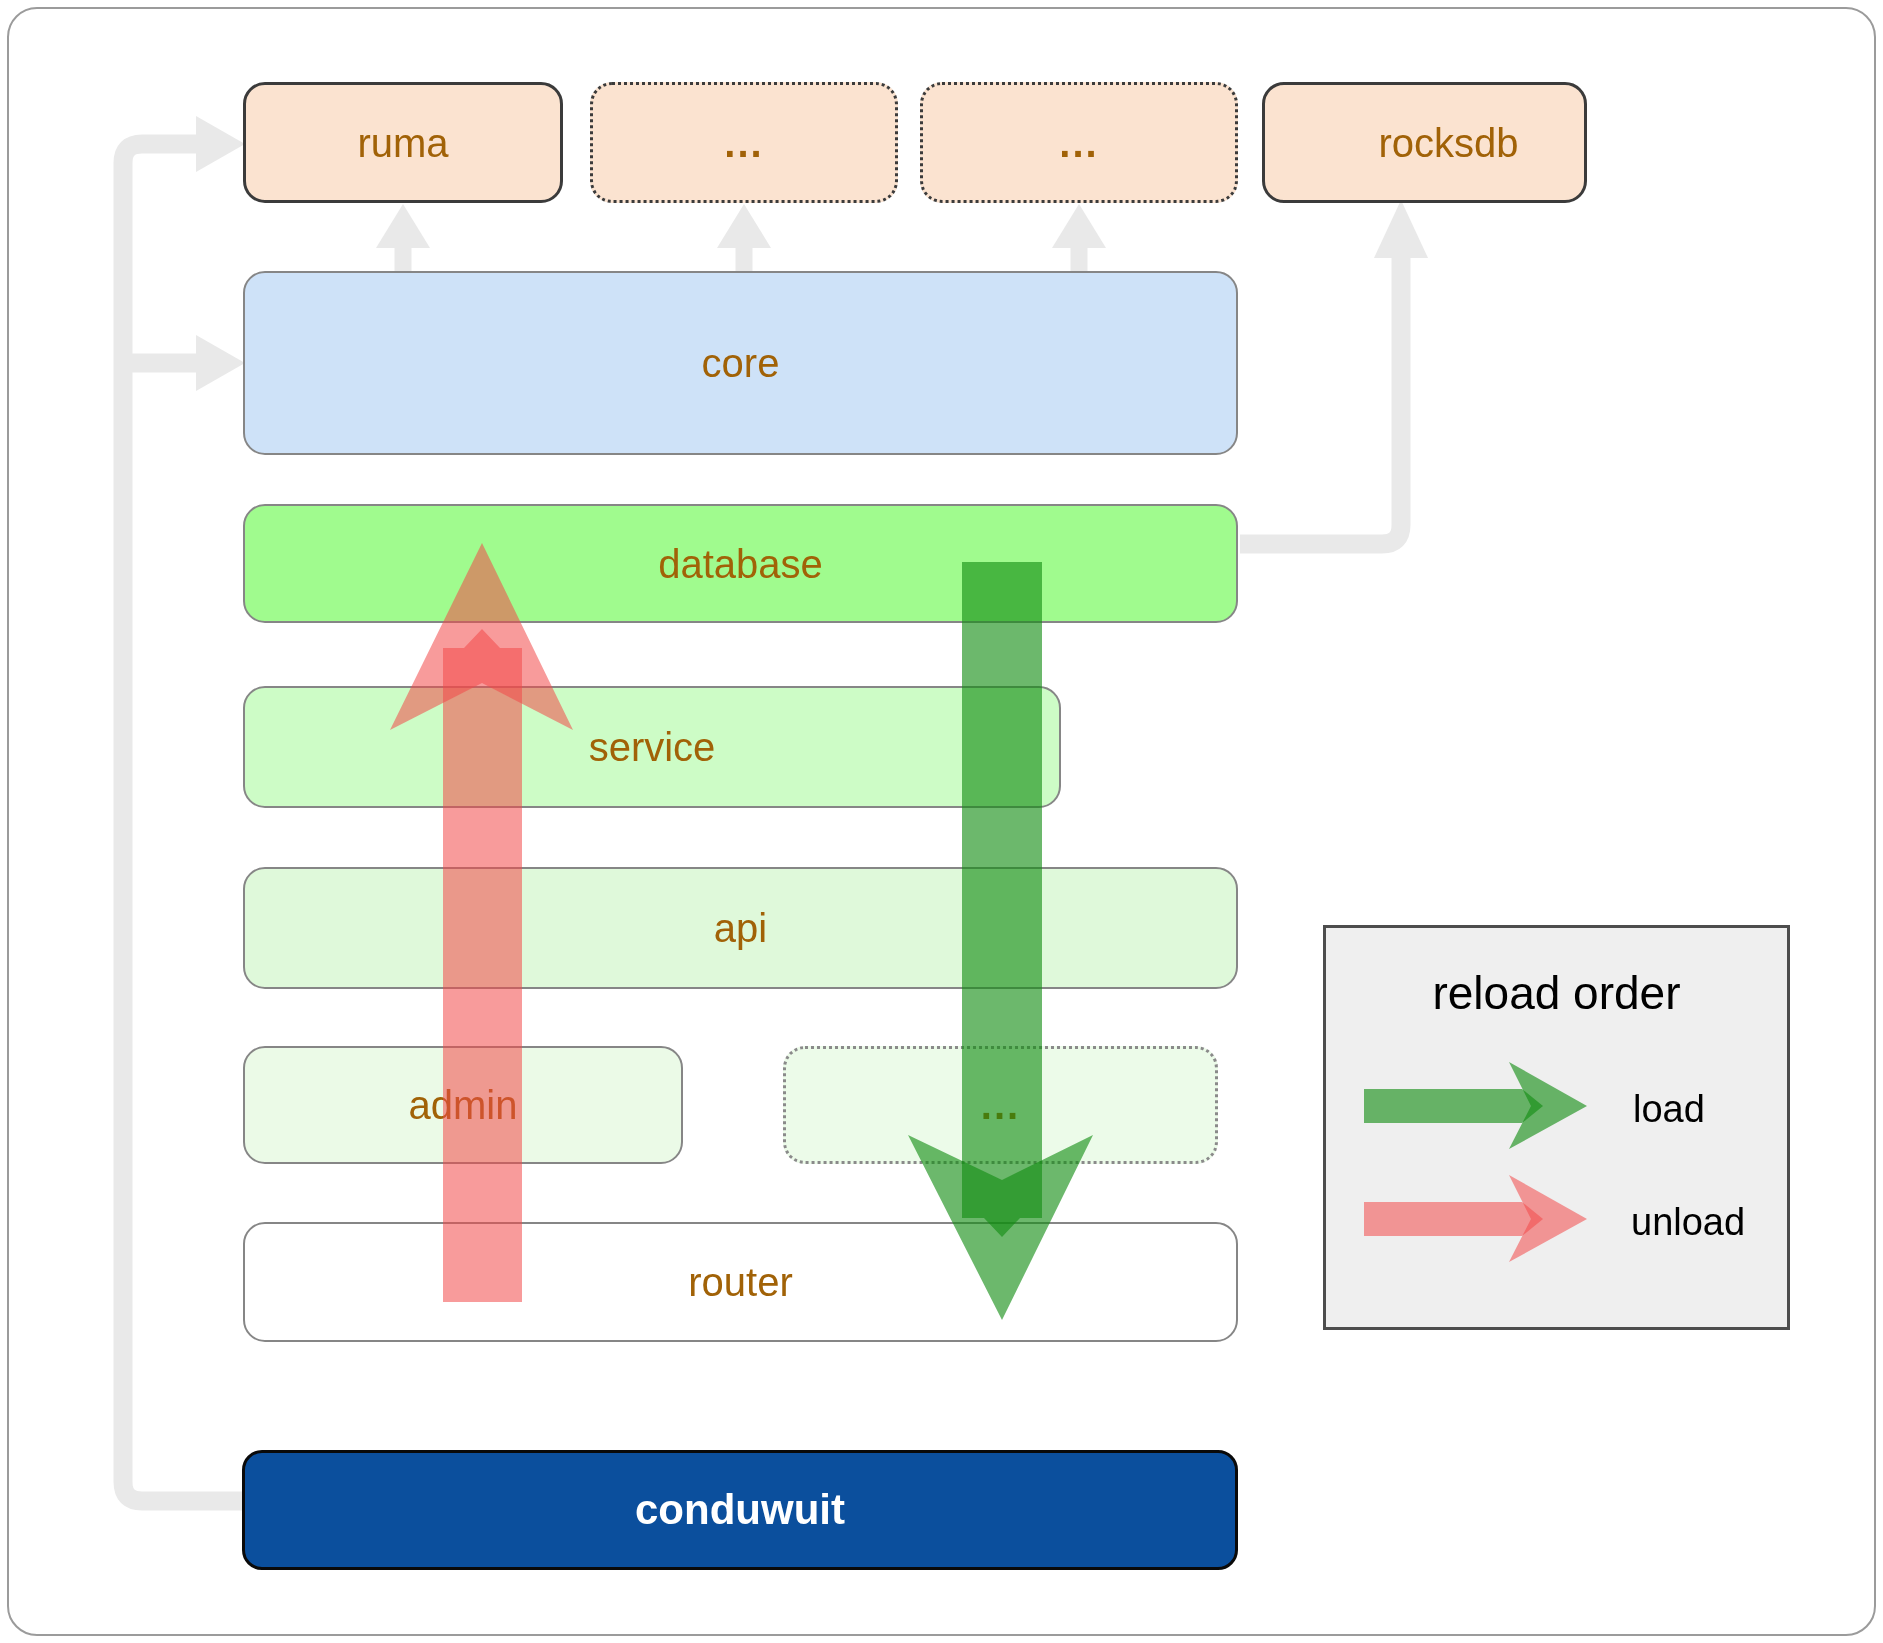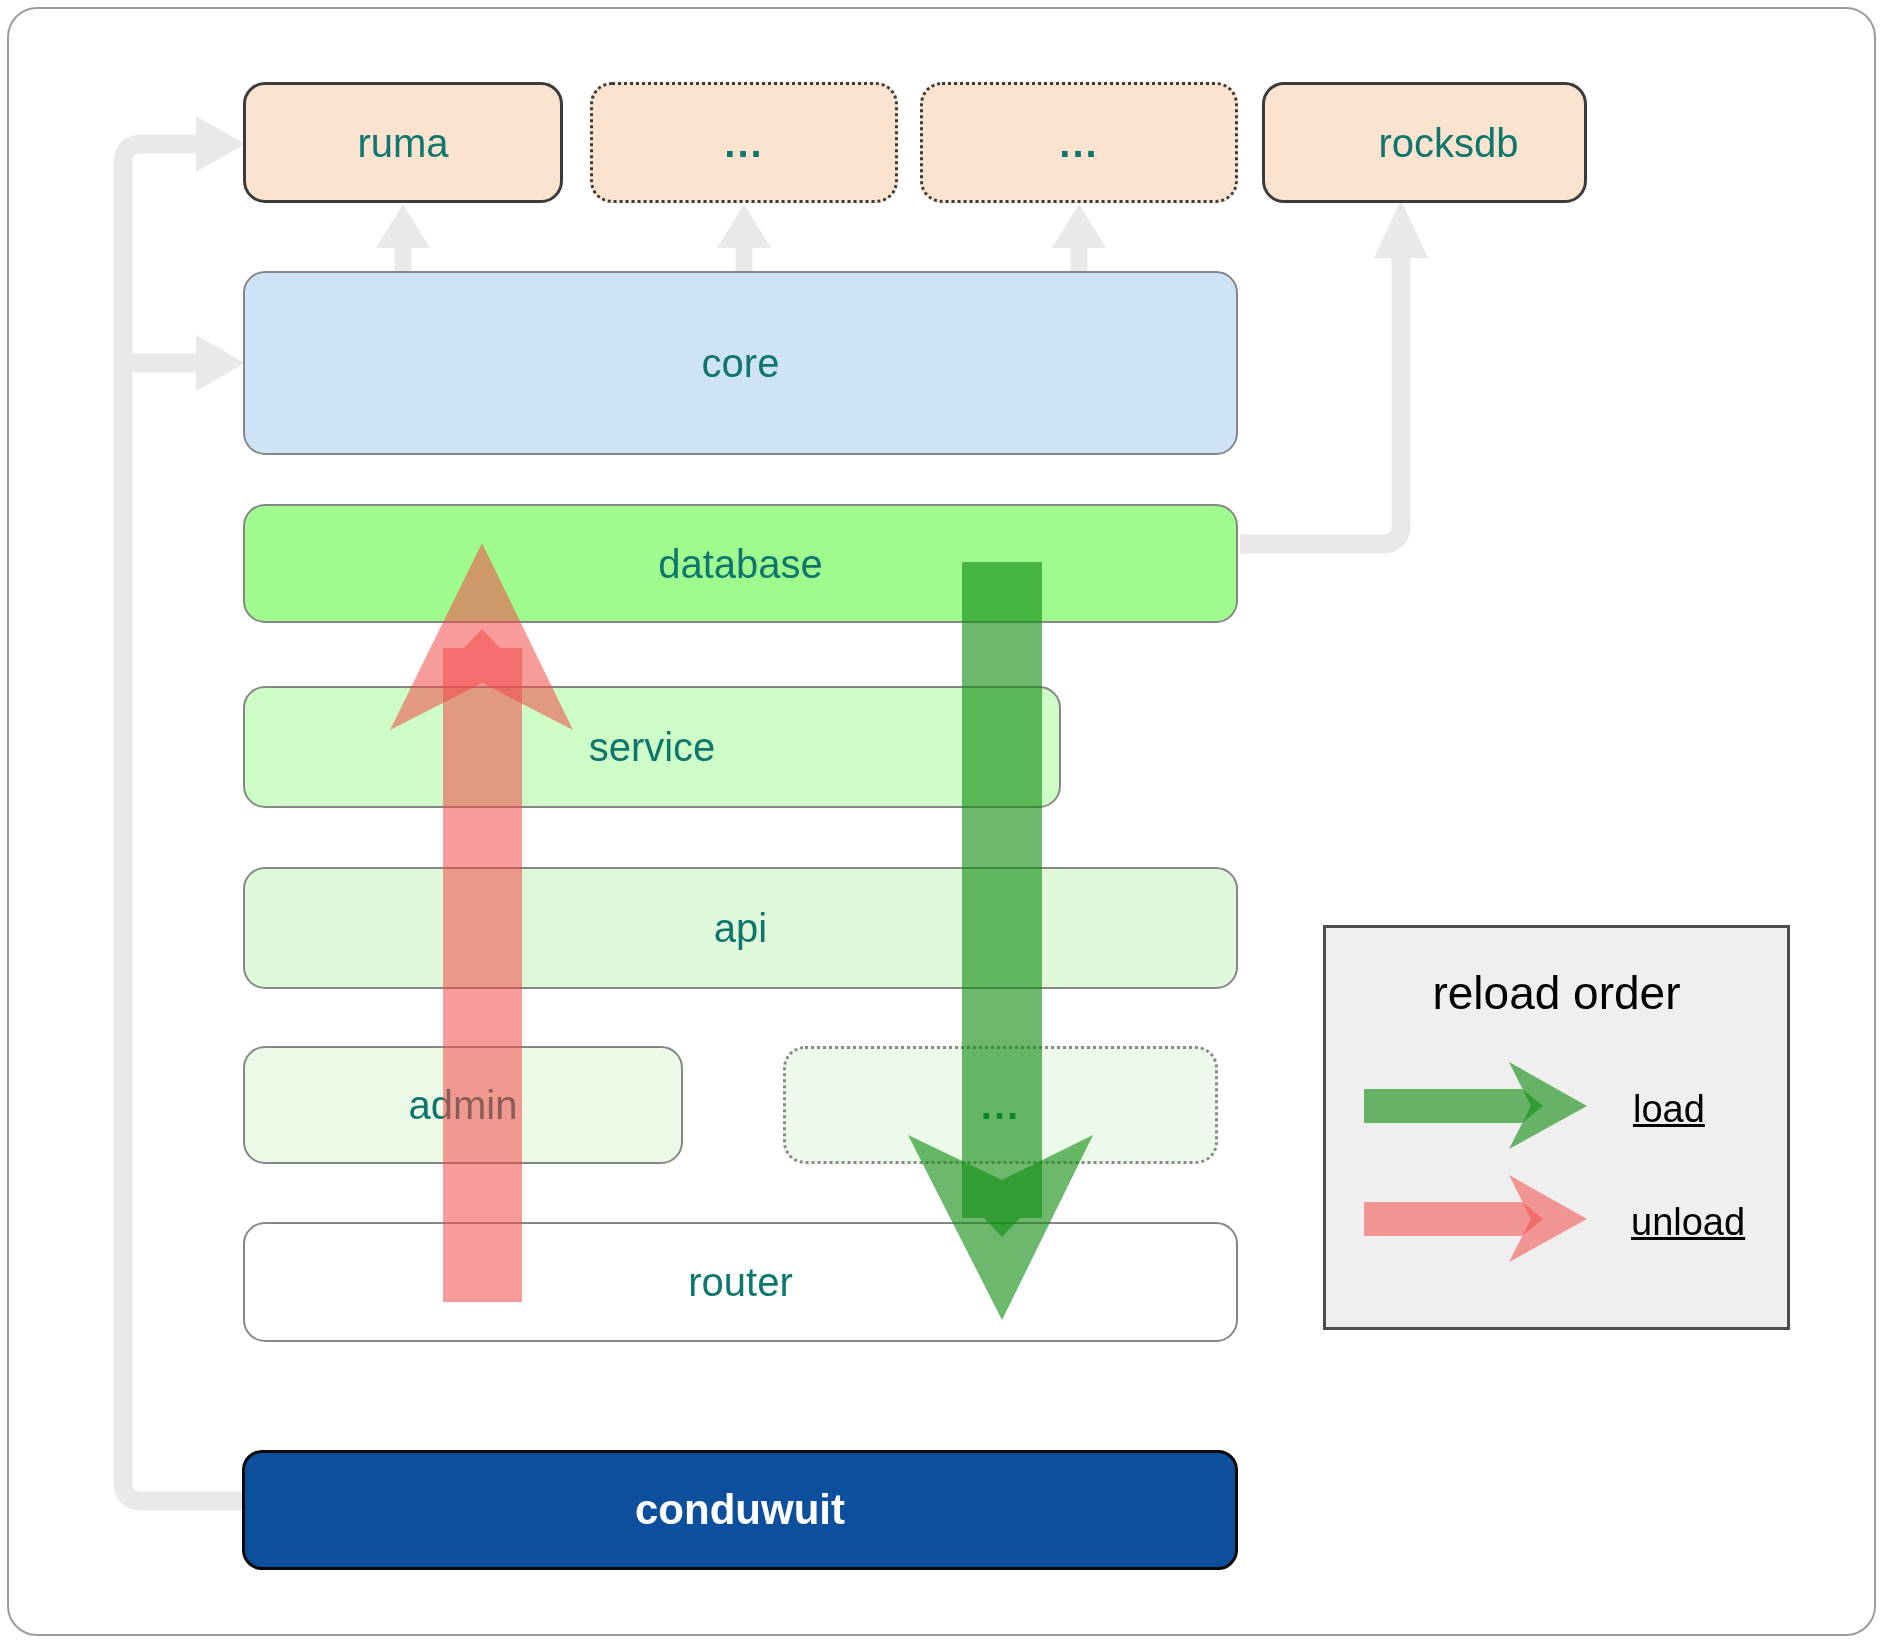--- a/index.html
+++ b/index.html
@@ -9,21 +9,21 @@
   }
   .frame{
     position:absolute;left:7px;top:7px;width:1865px;height:1625px;
     border:2px solid #9b9b9b;border-radius:30px;background:transparent;
   }
   svg.layer{position:absolute;left:0;top:0;width:1883px;height:1643px;}
   #connectors{z-index:1;}
   #arrows{z-index:3;pointer-events:none;}
   .node{
     position:absolute;z-index:2;display:flex;align-items:center;justify-content:center;
-    font-size:40px;color:#0f766e;box-sizing:border-box;border-radius:22px;
+    font-size:40px;color:#a16207;box-sizing:border-box;border-radius:22px;
   }
   .node .lbl{line-height:1;}
   
   #n-ruma    {left:243px;top:82px;width:320px;height:121px;background:#fbe3d0;border:3px solid #3b3b3b;}
   #n-dots1   {left:590px;top:82px;width:308px;height:121px;background:#fbe3d0;border:3px dotted #3b3b3b;}
   #n-dots2   {left:920px;top:82px;width:318px;height:121px;background:#fbe3d0;border:3px dotted #3b3b3b;}
   #n-rocksdb {left:1262px;top:82px;width:325px;height:121px;background:#fbe3d0;border:3px solid #3b3b3b;padding-left:48px;}
   
   #n-core    {left:243px;top:271px;width:995px;height:184px;background:#cee2f8;border:2px solid #868686;}
   #n-database{left:243px;top:504px;width:995px;height:119px;background:#a0fb8e;border:2px solid #868686;}
@@ -37,21 +37,21 @@
   .dots{font-weight:bold;letter-spacing:2px;}
   
   .legend{
     position:absolute;z-index:2;left:1323px;top:925px;width:467px;height:405px;
     background:#efefef;border:3px solid #4d4d4d;box-sizing:border-box;
   }
   .legend-title{
     position:absolute;left:0;right:0;top:38px;text-align:center;
     font-size:46px;color:#000;font-weight:500;
   }
-  .legend-item-label{position:absolute;font-size:38px;color:#000;text-decoration:underline;}
+  .legend-item-label{position:absolute;font-size:38px;color:#000;}
   #lbl-load  {left:307px;top:160px;}
   #lbl-unload{left:305px;top:273px;}
 </style>
 </head>
 <body>
 
 <div class="canvas">
   <div class="frame"></div>
 
   <svg id="connectors" class="layer" viewBox="0 0 1883 1643">

